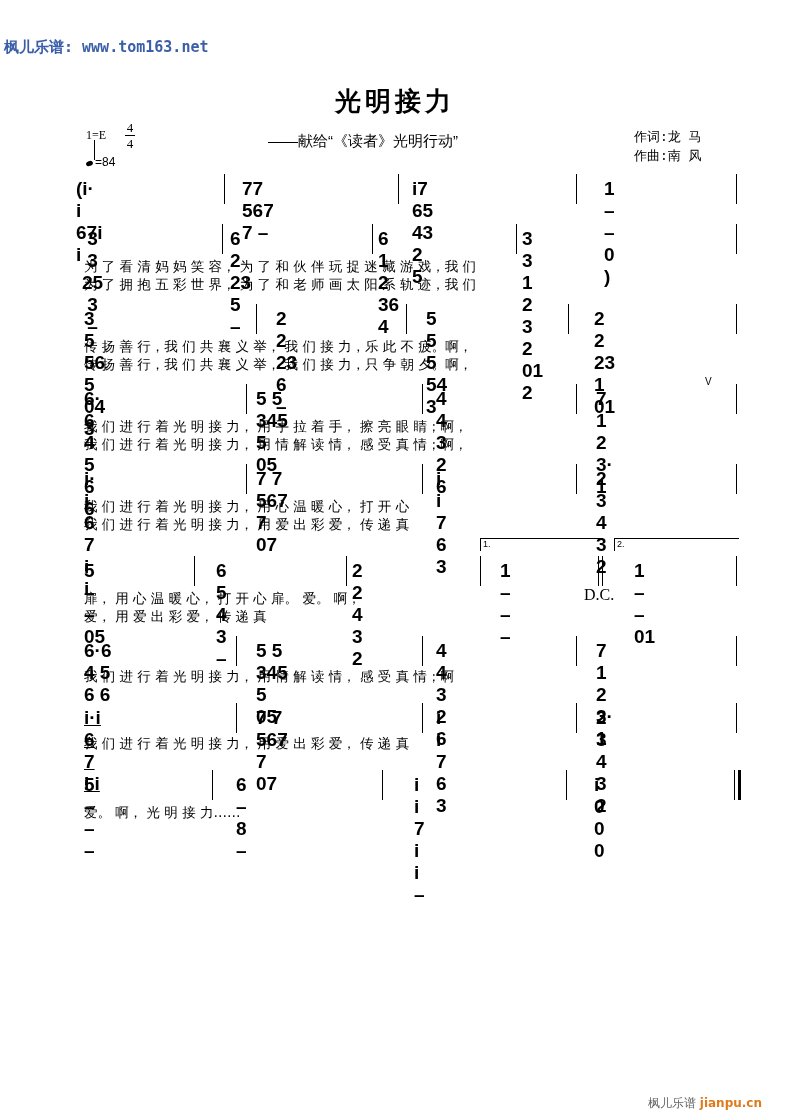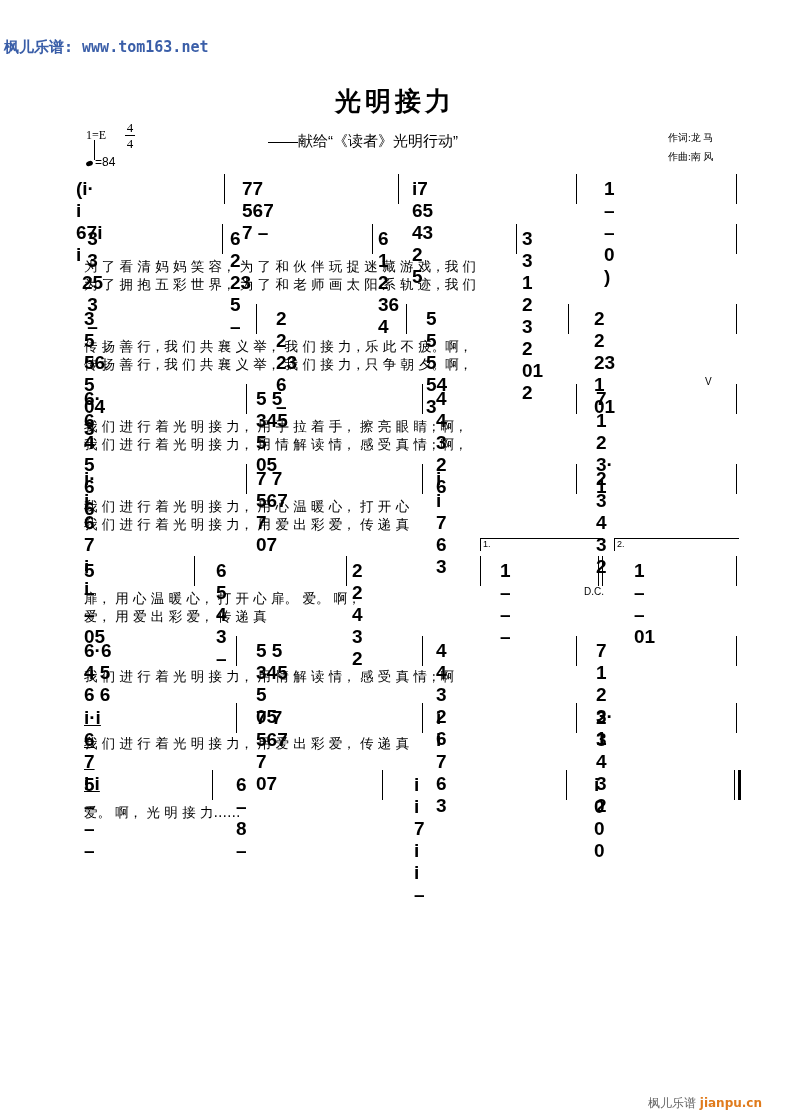--- a/index.html
+++ b/index.html
@@ -6,29 +6,29 @@
   body { width: 790px; height: 1119px; position: relative; overflow: hidden; font-family: "DejaVu Sans", sans-serif; color: #000; }
   .abs { position: absolute; white-space: nowrap; }
   .site { left: 4px; top: 38px; font-size: 15px; font-weight: bold; color: #3a5ea8; font-family: "DejaVu Sans Mono", monospace; letter-spacing: 0px; }
   .title { left: 0; width: 790px; top: 84px; text-align: center; font-size: 26px; font-weight: bold; font-family: "DejaVu Serif", serif; letter-spacing: 4px; }
   .key { left: 86px; top: 128px; font-size: 12px; font-family: "Liberation Serif", serif; }
   .time-sig { left: 123px; top: 120px; width: 14px; text-align: center; font-size: 13px; font-family: "Liberation Serif", serif; line-height: 15px; }
   .time-sig .line { border-top: 1px solid #000; width: 10px; margin: 0 auto; }
   .tempo { left: 86px; top: 155px; font-size: 12px; font-family: "Liberation Sans", sans-serif; }
   .tempo .note { display: inline-block; width: 7px; height: 5px; background: #000; border-radius: 50%; transform: rotate(-20deg); margin-right: 2px; position: relative; }
   .subtitle { left: 268px; top: 132px; font-size: 15px; font-family: Liberation Sans, sans-serif; }
-  .credits { left: 634px; top: 128px; font-size: 10px; line-height: 19px; font-family: Liberation Serif, serif; margin-left: 34px; }
+  .credits { left: 634px; top: 128px; font-size: 13px; line-height: 19px; font-family: Liberation Mono, monospace; }
 
   .row { position: absolute; left: 76px; width: 668px; }
   .notes { position: absolute; top: 0; height: 28px; font-family: "Liberation Sans", sans-serif; font-weight: bold; font-size: 19px; }
   .n { position: absolute; top: 0; }
   .bar { position: absolute; width: 1px; background: #000; }
   .lyric { position: absolute; font-size: 13.5px; font-family: "DejaVu Sans", sans-serif; letter-spacing: 0px; }
   .volta { position: absolute; border-top: 1px solid #000; border-left: 1px solid #000; font-size: 9px; padding-left: 2px; height: 12px; font-family: "Liberation Sans", sans-serif; }
-  .dc { font-size: 10px; font-family: Liberation Sans, sans-serif; }
+  .dc { font-size: 16px; font-family: Liberation Serif, serif; }
   .footer { right: 28px; top: 1095px; font-size: 12px; color: #666; }
   .footer .en { color: #e07b1c; font-weight: bold; }
 </style>
 </head>
 <body>
 
 <div class="abs site">枫儿乐谱: www.tom163.net</div>
 
 <div class="abs title">光明接力</div>
 <div class="abs key">1=E</div>

